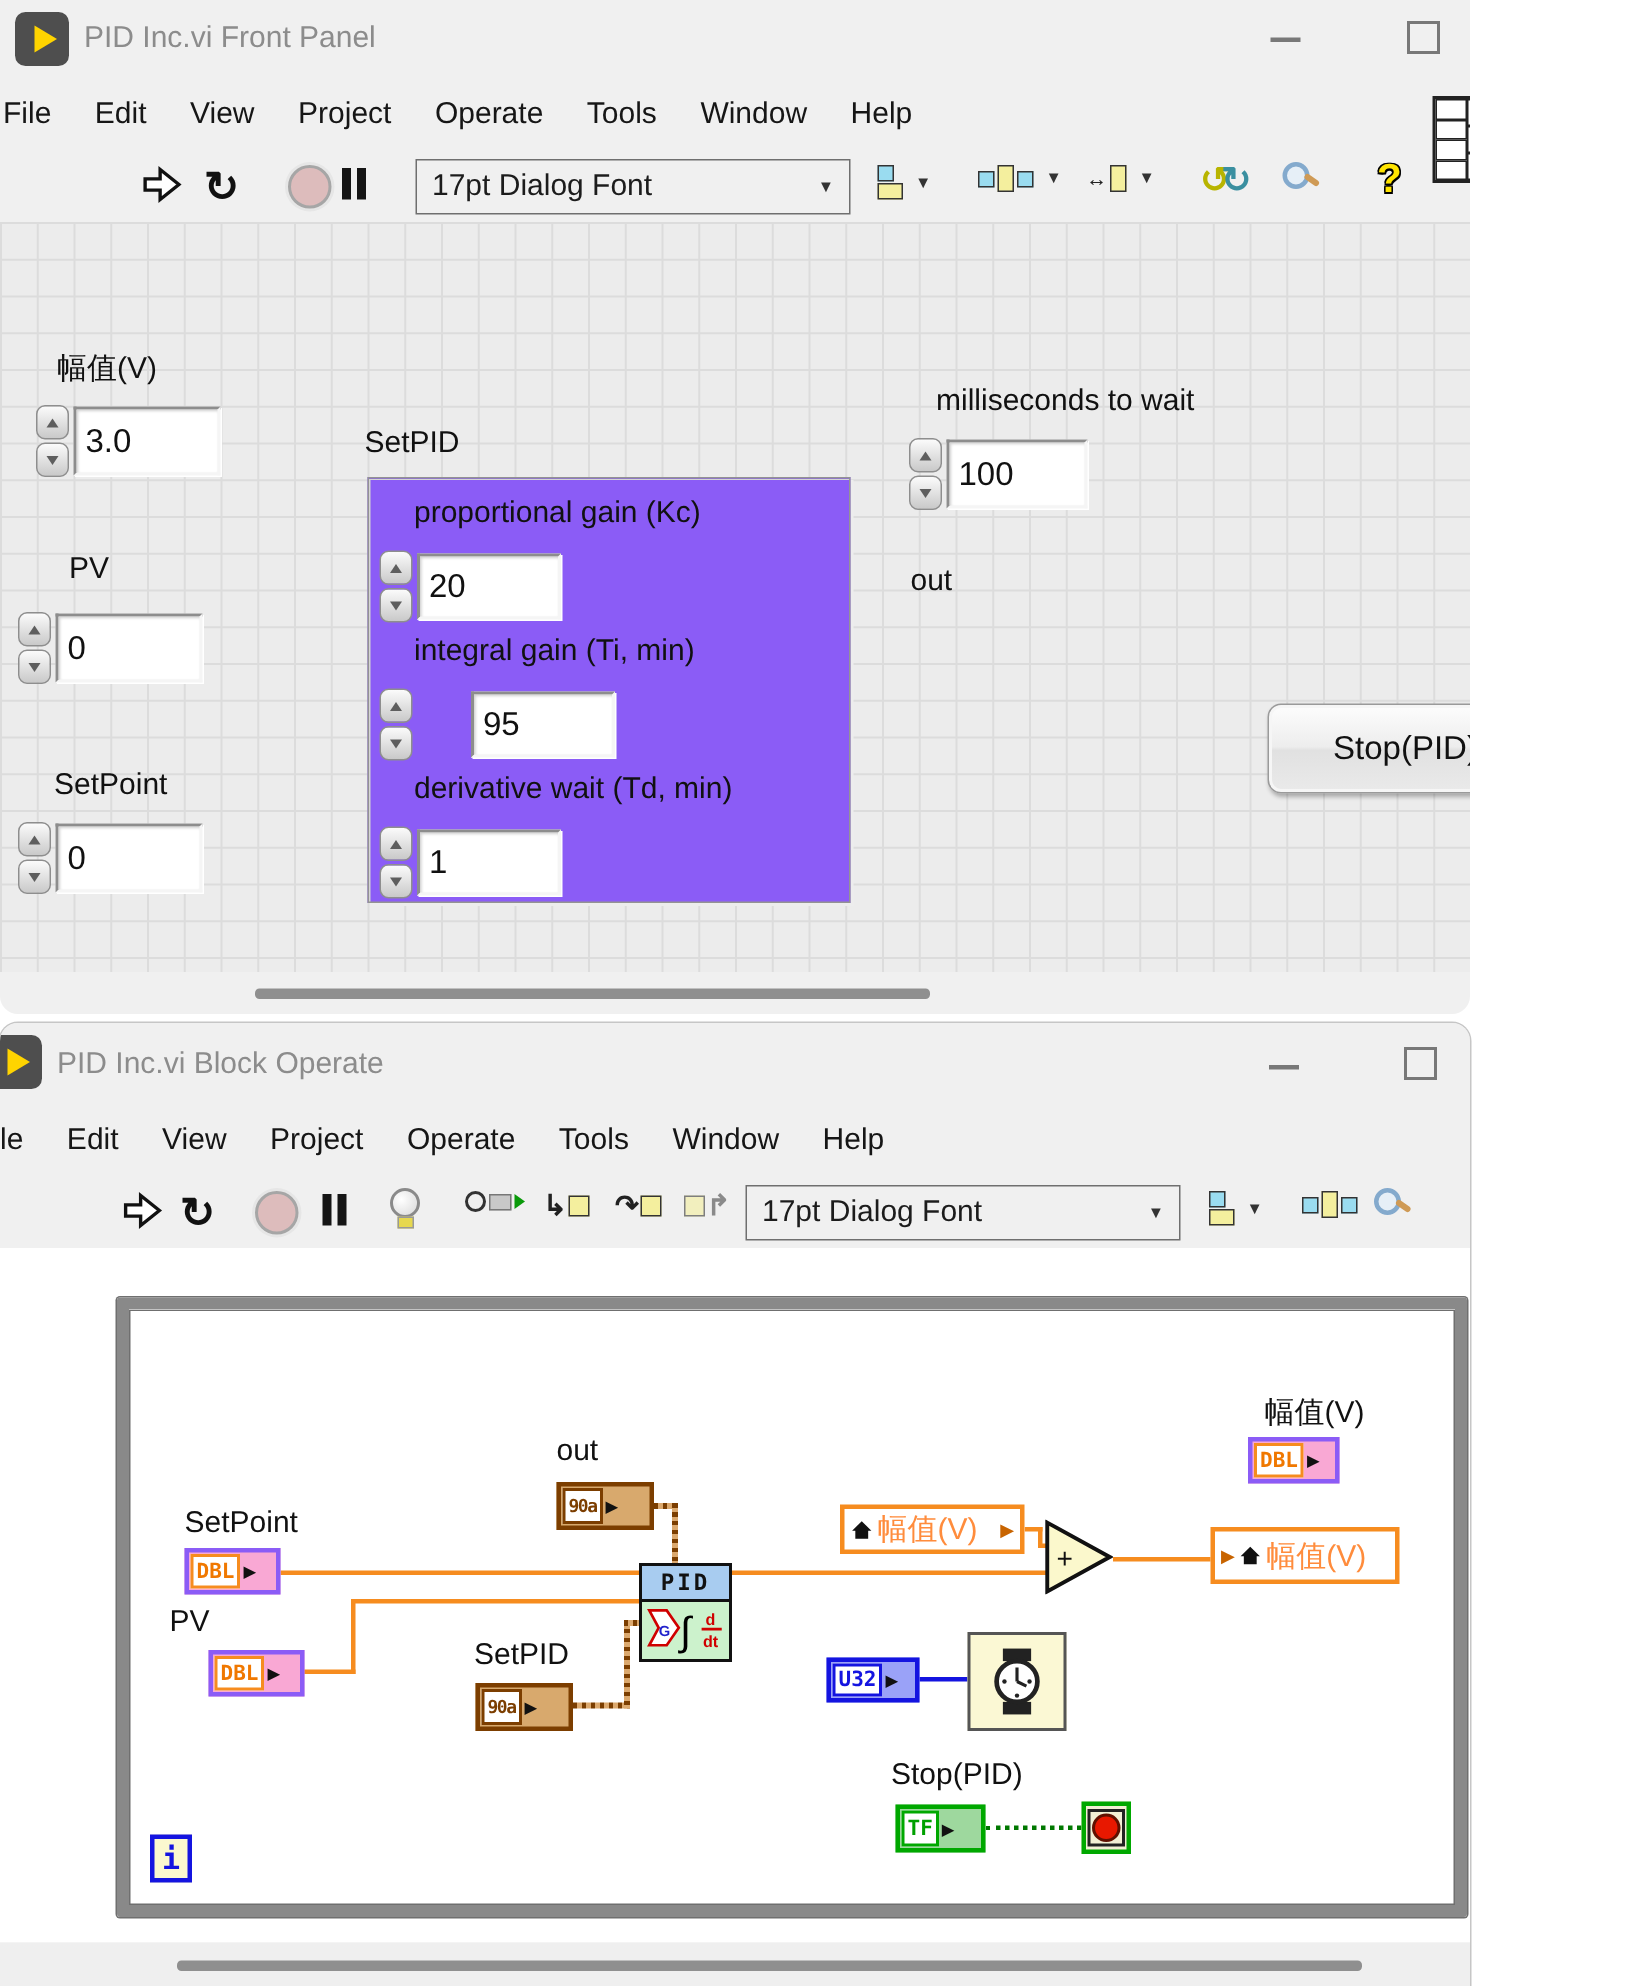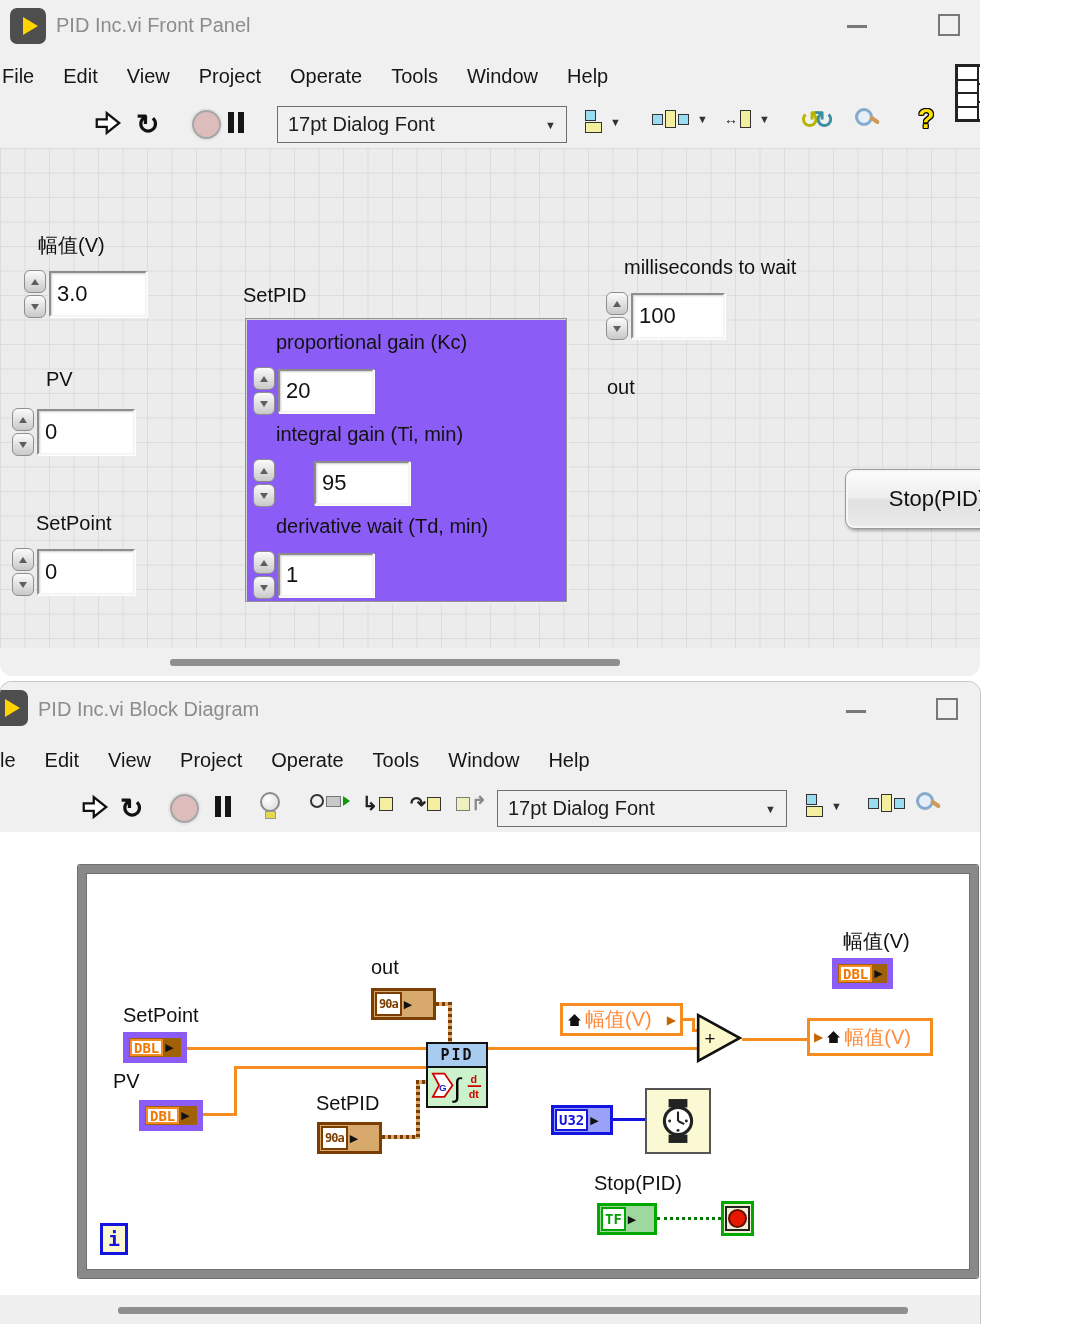--- a/index.html
+++ b/index.html
@@ -62,21 +62,21 @@
            box-shadow:1px 2px 3px rgba(0,0,0,.28),inset 0 0 0 2px #f6f6f6;
            display:flex;align-items:center;justify-content:center;font-size:22px;color:#111;}
   .scroll-v{position:absolute;width:7px;background:#8f8f8f;border-radius:3px;}
   .scroll-h{position:absolute;height:7px;background:#8f8f8f;border-radius:3px;}
   .grip{position:absolute;width:22px;height:22px;}
   .grip i{position:absolute;width:4px;height:4px;background:#b7b7b7;}
   
   .diagram{position:absolute;background:#fff;}
   .loop{position:absolute;border:8px solid #898989;box-shadow:0 0 0 1px #6f6f6f,inset 0 0 0 1px #6f6f6f;border-radius:2px;}
   .term{position:absolute;display:flex;align-items:center;box-sizing:border-box;padding:1px 2px 1px 1px;}
-  .t-orange{border:6px solid #8b5cf6;background:#a16207;}
+  .t-orange{border:3px solid #8b5cf6;background:#f9a8d4;}
   .t-brown{border:3px solid #7c3e00;background:#d8a96d;}
   .t-blue{border:3px solid #1414e0;background:#9aa2f8;}
   .t-green{border:3px solid #00a800;background:#9ed89e;}
   .tin{background:#fff;font-family:"DejaVu Sans Mono",monospace;font-weight:bold;display:flex;
        align-items:center;justify-content:center;padding:0 2px;height:100%;box-sizing:border-box;}
   .tin-orange{border:2px solid #f68c1f;color:#f07800;font-size:14px;}
   .tin-brown{border:2px solid #7c3e00;color:#7c3e00;font-size:12px;letter-spacing:-1px;}
   .tin-blue{border:2px solid #1414e0;color:#1414e0;font-size:14px;}
   .tin-green{border:2px solid #00a800;color:#00a000;font-size:14px;}
   .tarr{color:#111;font-size:11px;margin-left:2px;}
@@ -324,21 +324,21 @@
         <i style="left:0;top:16px;"></i>
     </div>
   </div>
 
   <div class="win" style="top:682px;height:642px;border-radius:12px 12px 0 0;box-shadow:0 0 0 1px #c6c6c6;">
 
     <div class="titlebar" style="height:54px;">
       <div class="lvicon" style="left:-8px;top:8px;">
           <div class="play"></div>
         </div>
-      <div class="wtitle" style="left:38px;top:16px;">PID Inc.vi Block Diagram</div>
+      <div class="wtitle" style="left:38px;top:16px;">PID Inc.vi Block Operate</div>
       <div class="btn-min" style="left:846px;top:28px;"></div>
       <div class="btn-max" style="left:936px;top:16px;"></div>
       <div class="btn-close" style="left:1026px;top:12px;">✕</div>
     </div>
 
     <div class="menubar" style="top:54px;padding-left:0;">
       <span class="menu-item">le</span>
       <span class="menu-item">Edit</span>
       <span class="menu-item">View</span>
       <span class="menu-item">Project</span>

